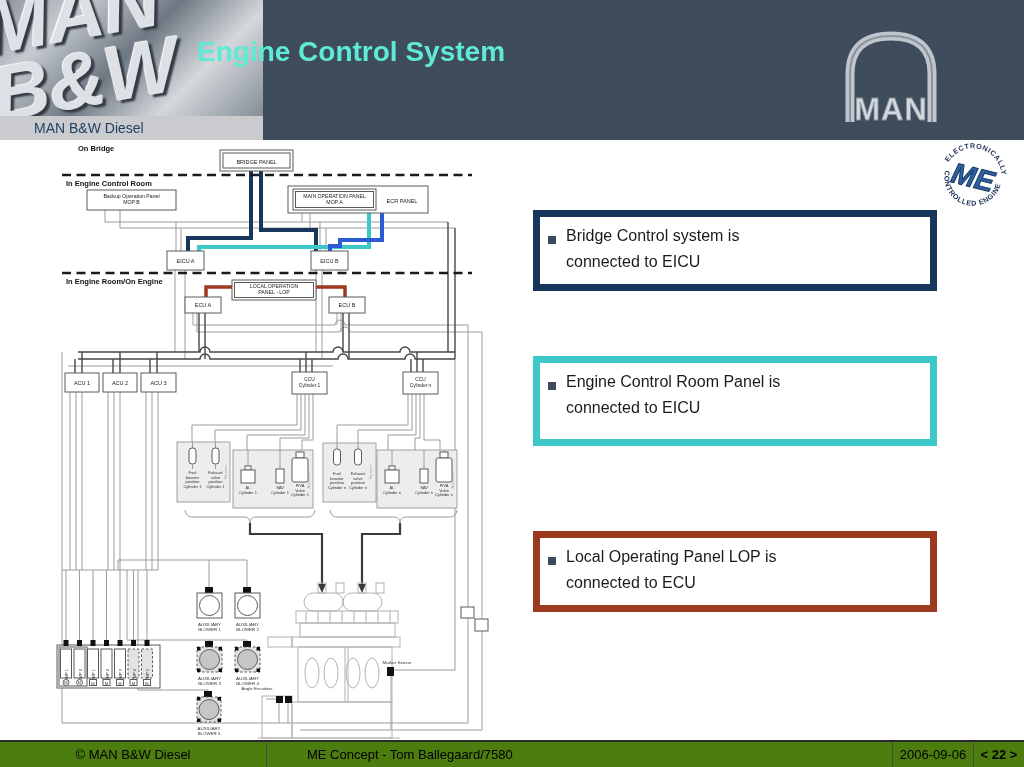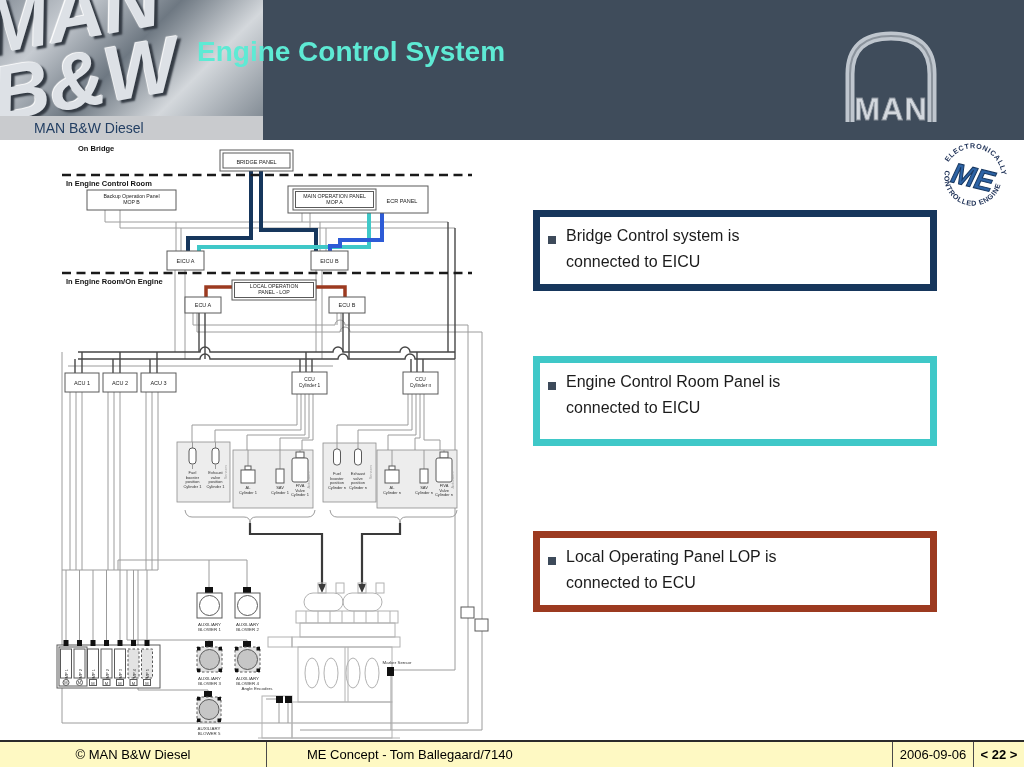--- a/index.html
+++ b/index.html
@@ -25,21 +25,21 @@
   .me-badge{position:absolute;left:932px;top:-4px;}
   
   .callout{position:absolute;left:533px;width:404px;box-sizing:border-box;background:#fff;
     display:flex;align-items:flex-start;padding:6px 8px 0 8px;}
   .callout .bullet{flex:0 0 auto;width:8px;height:8px;margin:13px 10px 0 0;background:#3d4a5a;}
   .callout .ctext{font-size:16px;line-height:26px;color:#1b1b1b;}
   .c1{top:70px;height:81px;border:7px solid #16365c;}
   .c2{top:216px;height:90px;border:7px solid #3fc8c8;}
   .c3{top:355px;height:81px;border:7px solid #9c3a20;margin-top:36px;}
   
-  .footer{position:absolute;left:0;top:740px;width:1024px;height:27px;background:#fef9c3;
+  .footer{position:absolute;left:0;top:740px;width:1024px;height:27px;background:#4d7c0f;
     border-top:2px solid #2b2b2b;display:flex;align-items:center;font-size:13px;color:#000;box-sizing:border-box;}
   .footer .f1{width:267px;text-align:center;border-right:1.5px solid #4a4a4a;height:100%;line-height:25px;box-sizing:border-box;}
   .footer .f2{flex:1;padding-left:40px;height:100%;line-height:25px;box-sizing:border-box;}
   .footer .f3{width:82px;text-align:center;border-left:1.5px solid #4a4a4a;border-right:1.5px solid #4a4a4a;height:100%;line-height:25px;box-sizing:border-box;}
   .footer .f4{width:50px;text-align:center;height:100%;line-height:25px;box-sizing:border-box;font-weight:bold;}
   
   .bx{fill:#ffffff;stroke:#5a5a5a;stroke-width:1;}
   .bx2{fill:none;stroke:#5a5a5a;stroke-width:1;}
   .gbx{fill:#ededed;stroke:#8d8d8d;stroke-width:0.8;}
   .hatch{fill:#e3e3e3;stroke:#5a5a5a;stroke-width:1;stroke-dasharray:2.5 2;}
@@ -472,16 +472,16 @@
     <div class="ctext">Engine Control Room Panel is<br>connected to EICU</div>
   </div>
   <div class="callout c3">
     <span class="bullet"></span>
     <div class="ctext">Local Operating Panel LOP is<br>connected to ECU</div>
   </div>
 </div>
 
 <div class="footer">
   <div class="f1">© MAN B&amp;W Diesel</div>
-  <div class="f2">ME Concept - Tom Ballegaard/7140</div>
+  <div class="f2">ME Concept - Tom Ballegaard/7580</div>
   <div class="f3">2006-09-06</div>
   <div class="f4">&lt; 22 &gt;</div>
 </div>
 
 </body></html>

